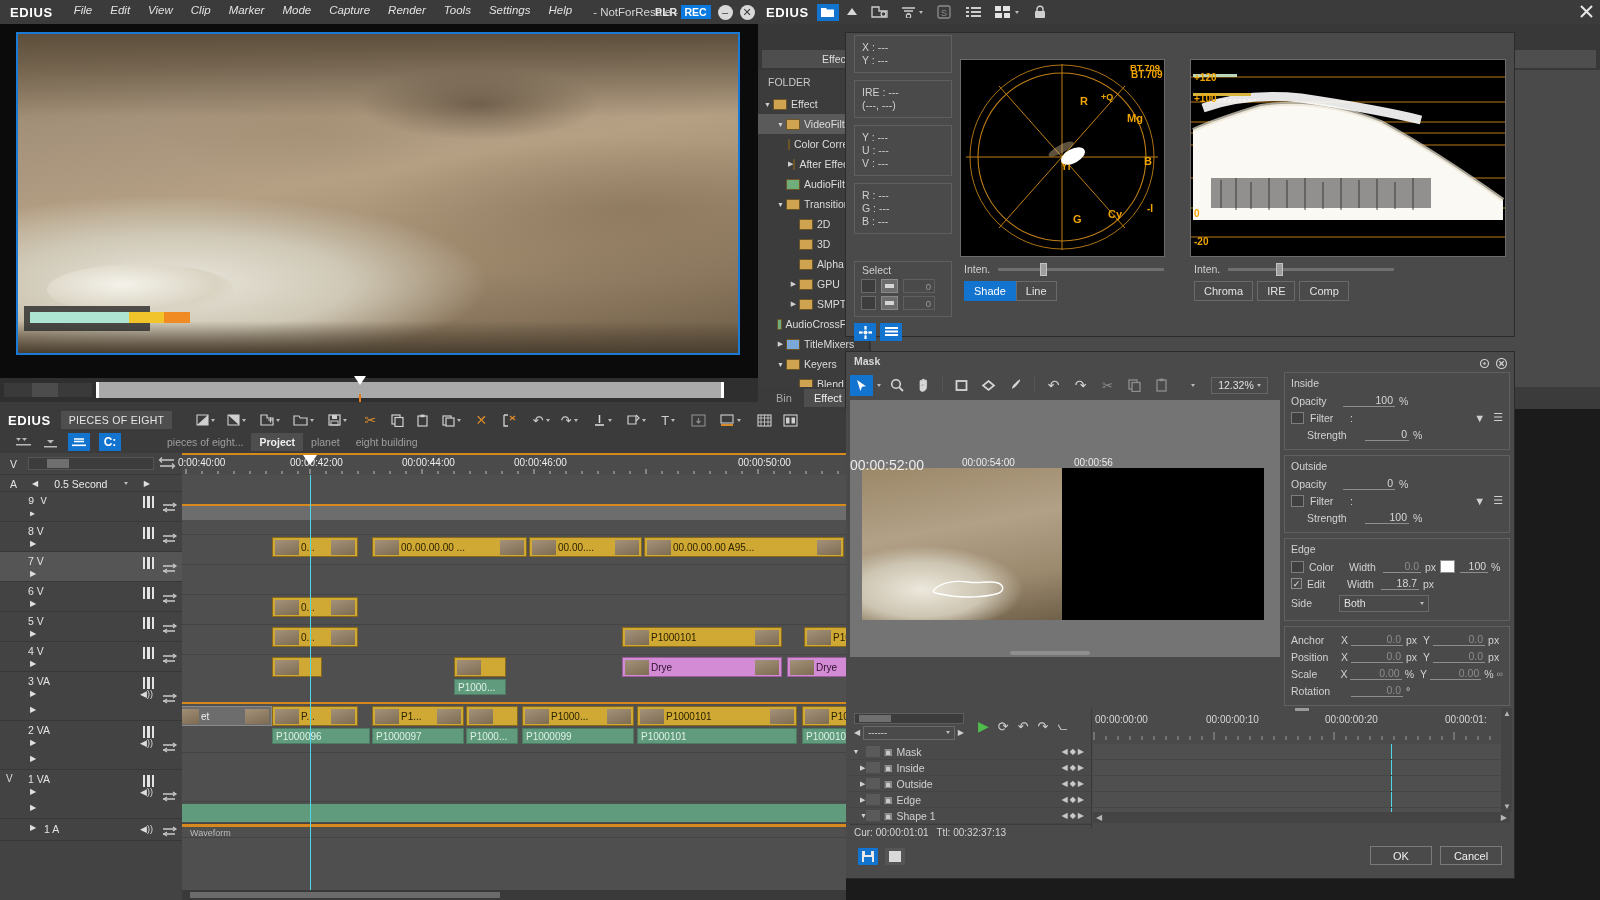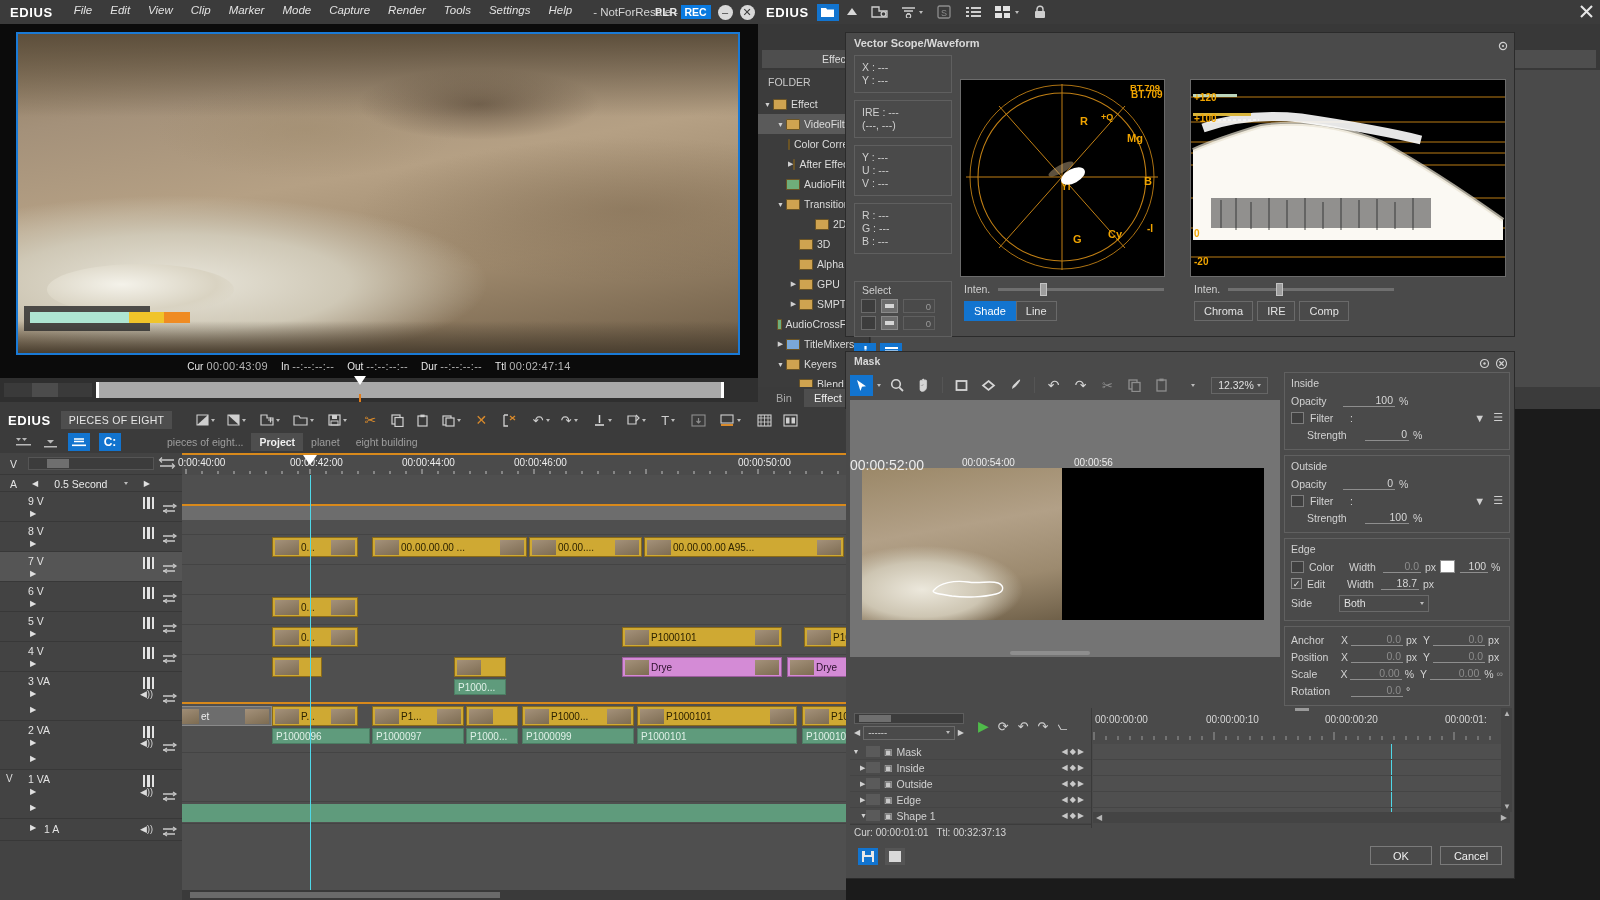--- a/index.html
+++ b/index.html
@@ -239,27 +239,20 @@
         <span class="rcd">Rcd</span>
         <span class="big">00:00:43:09</span>
         <span class="rcd">II</span>
         <div class="bars">
           <i style="flex:0 0 62%;background:#aee5d2;"></i>
             <i style="flex:0 0 22%;background:#f0c42a;"></i>
             <i style="flex:0 0 16%;background:#ef8b22;"></i>
         </div>
       </div>
     </div>
-    <div class="infoline">
-      <span><b>Cur</b> <span class="v">00:00:43:09</span></span>
-      <span><b>In</b> <span class="v">--:--:--:--</span></span>
-      <span><b>Out</b> <span class="v">--:--:--:--</span></span>
-      <span><b>Dur</b> <span class="v">--:--:--:--</span></span>
-      <span><b>Ttl</b> <span class="v">00:02:47:14</span></span>
-    </div>
     <div class="scrubwrap">
       <div class="scrubleft">
           <i></i>
         </div>
       <div class="scrubtrack">
         <div class="scrubhandle"></div>
       </div>
     </div>
     <div class="playerbtns">
       <div class="icobtn" style="width:22px;height:22px;gap:2px;font-size:13px;">
@@ -322,21 +315,21 @@
           <div class="trow" style="padding-left: 17px;">
             <span class="twist"></span>
             <span class="fico" style="background: rgb(111, 174, 122); border: 1px solid rgb(107, 84, 37);"></span>
             <span>AudioFilters</span>
           </div>
           <div class="trow" style="padding-left: 17px;">
             <span class="twist">▼</span>
             <span class="fico" style="background: rgb(207, 163, 80); border: 1px solid rgb(107, 84, 37);"></span>
             <span>Transitions</span>
           </div>
-          <div class="trow" style="padding-left: 46px;">
+          <div class="trow" style="padding-left: 30px;">
             <span class="twist"></span>
             <span class="fico" style="background: rgb(207, 163, 80); border: 1px solid rgb(107, 84, 37);"></span>
             <span>2D</span>
           </div>
           <div class="trow" style="padding-left: 30px;">
             <span class="twist"></span>
             <span class="fico" style="background: rgb(207, 163, 80); border: 1px solid rgb(107, 84, 37);"></span>
             <span>3D</span>
           </div>
           <div class="trow" style="padding-left: 30px;">
@@ -378,29 +371,20 @@
     </div>
     <div class="abs" style="left:113px;top:46px;width:729px;height:317px;background:#4a4a4a;"></div>
     <div class="binbar">
       <div class="bintab">Bin</div>
       <div class="bintab on">Effect</div>
       <div class="bintab">S</div>
     </div>
   </div>
 
   <div class="abs vsdlg">
-    <div class="vshdr">
-      <div class="t">Vector Scope/Waveform</div>
-      <div style="position:absolute;right:6px;top:4px;">
-        <svg width="10" height="10" viewBox="0 0 10 10">
-            <circle cx="5" cy="5" r="3.6" fill="none" stroke="#cfcfcf" stroke-width="1.2"></circle>
-            <circle cx="5" cy="5" r="1.1" fill="#cfcfcf"></circle>
-          </svg>
-      </div>
-    </div>
     <div class="vsbody">
 
       <div class="vsleft">
         <div class="vsbox">
           <div class="r">X : ---</div>
           <div class="r">Y : ---</div>
         </div>
         <div class="vsbox">
           <div class="r">IRE : ---</div>
           <div class="r"> (---, ---)</div>
@@ -1074,21 +1058,21 @@
       <div style="position:relative;height:17px;border-bottom:1px solid #383838;">
         <div style="position:absolute;left:0;top:0;width:27px;height:17px;display:flex;align-items:center;justify-content:center;font-size:10.5px;color:#e3e3e3;">A</div>
         <div style="position:absolute;left:28px;top:1px;width:126px;height:15px;display:flex;align-items:center;justify-content:space-between;padding:0 4px;">
           <span style="font-size:8px;color:#e0e0e0;">◀</span>
           <span style="font-size:10.5px;color:#eaeaea;">0.5 Second</span>
           <span class="caret sm"></span>
           <span style="font-size:8px;color:#e0e0e0;">▶</span>
         </div>
       </div>
       <div id="trackheads">
-          <div class="thead" style="height: 30px;">
+          <div class="thead" style="height: 30px; font-family: Liberation Mono, monospace;">
             <span class="nm">9 V</span>
             <span style="position:absolute;left:143px;top:3px;width:11px;height:12px;"><svg width="11" height="12" viewBox="0 0 11 12">
                 <rect width="11" height="12" fill="#e3e3e3"></rect>
                 <rect x="2" y="0" width="2" height="12" fill="#434343"></rect>
                 <rect x="7" y="0" width="2" height="12" fill="#434343"></rect>
               </svg></span>
             <span style="position:absolute;left:30px;top:17px;font-size:8px;color:#e0e0e0;">▶</span>
             <span style="position:absolute;left:162px;top:9px;"><svg width="16" height="12" viewBox="0 0 16 12">
                 <path d="M1 3h12M1 8h12" stroke="#c9c9c9" stroke-width="1.4"></path>
                 <path d="M11 1l3 2-3 2M5 6l-3 2 3 2" fill="none" stroke="#c9c9c9" stroke-width="1.2"></path>
@@ -1404,20 +1388,24 @@
               <span>P1000101</span>
             </div>
             <div class="aclip" style="left: 620px; top: 24px; width: 120px; height: 16px; display: flex; align-items: center; padding-left: 3px;">
               <span>P1000104</span>
             </div>
           </div>
           <div class="trk" style="height: 49px;"></div>
           <div class="trk" style="height: 22px;">
             <div style="position:absolute;left:0;top:2px;right:0;height:18px;background:#5f9b7c"></div>
           </div>
+          <div class="trk" style="height: 14px;">
+            <div style="position:absolute;left:0;top:0;right:0;height:3px;background:#d8891b"></div>
+            <div style="position:absolute;left:8px;top:4px;font-size:9px;color:#bcbcbc">Waveform</div>
+          </div>
         </div>
       <div class="playhead" style="left:128px;"></div>
     </div>
     <div class="sbh">
         <i></i>
       </div>
   </div>
 </div>
 
 </body></html>

